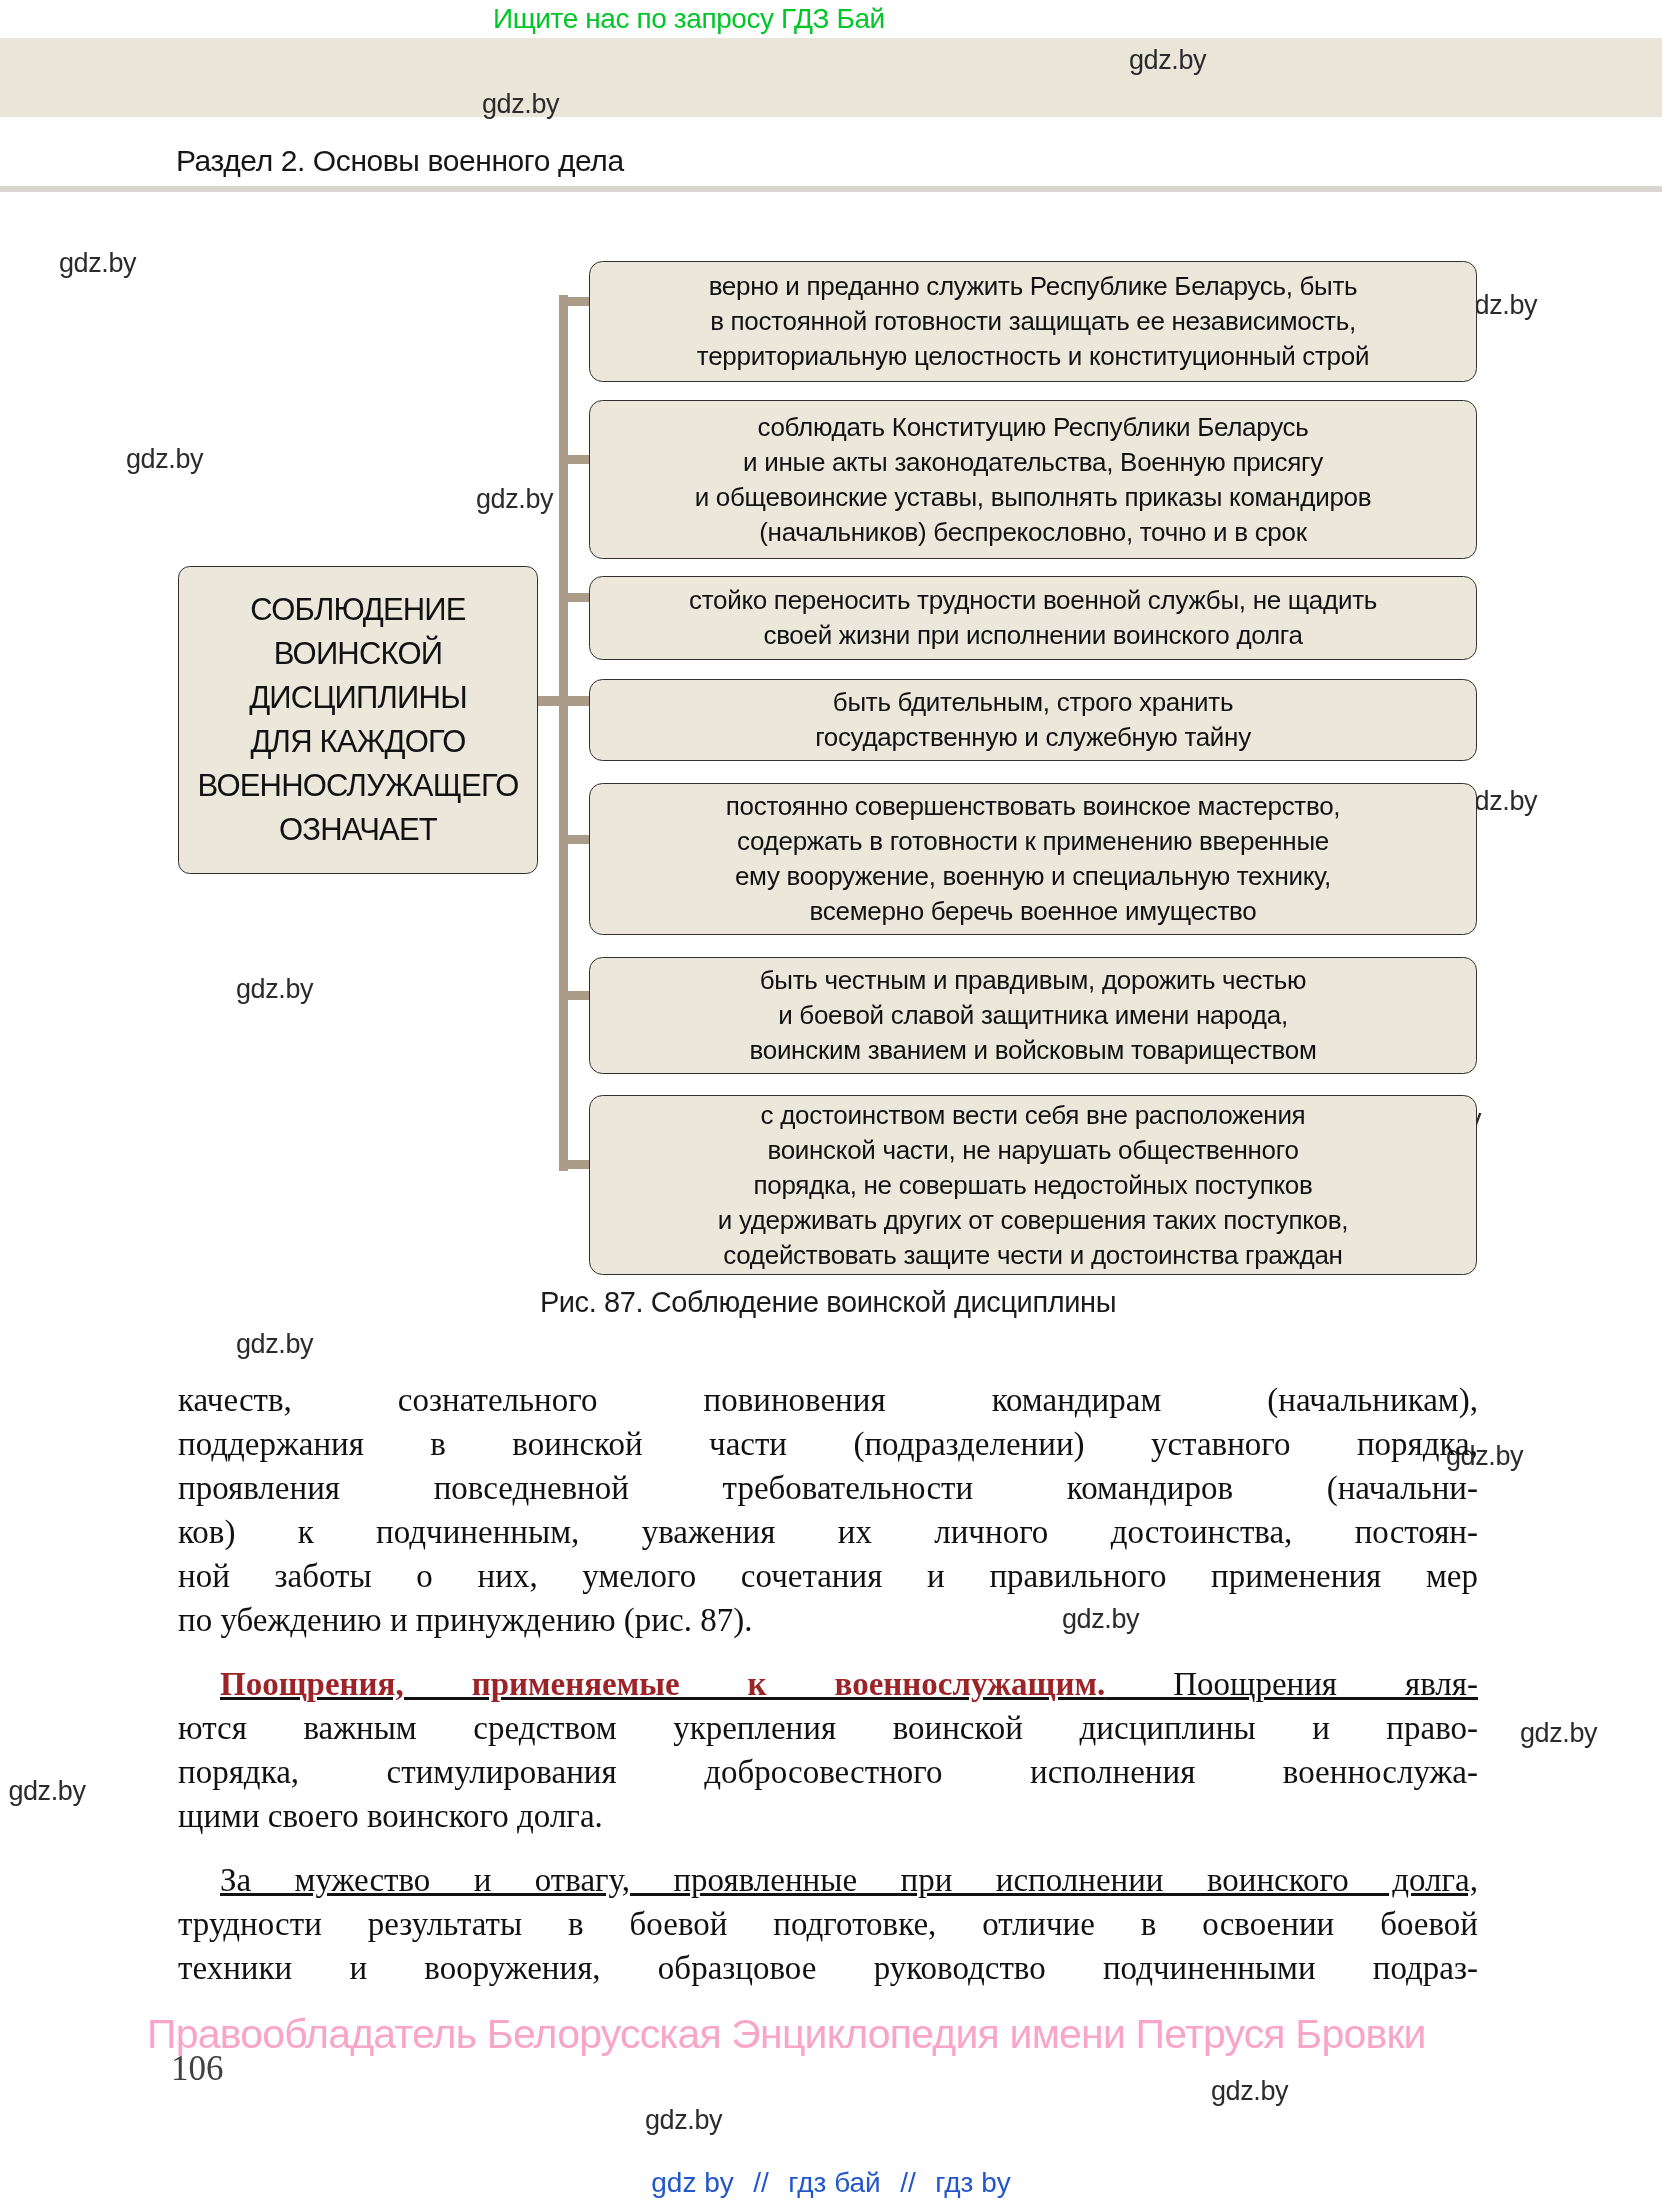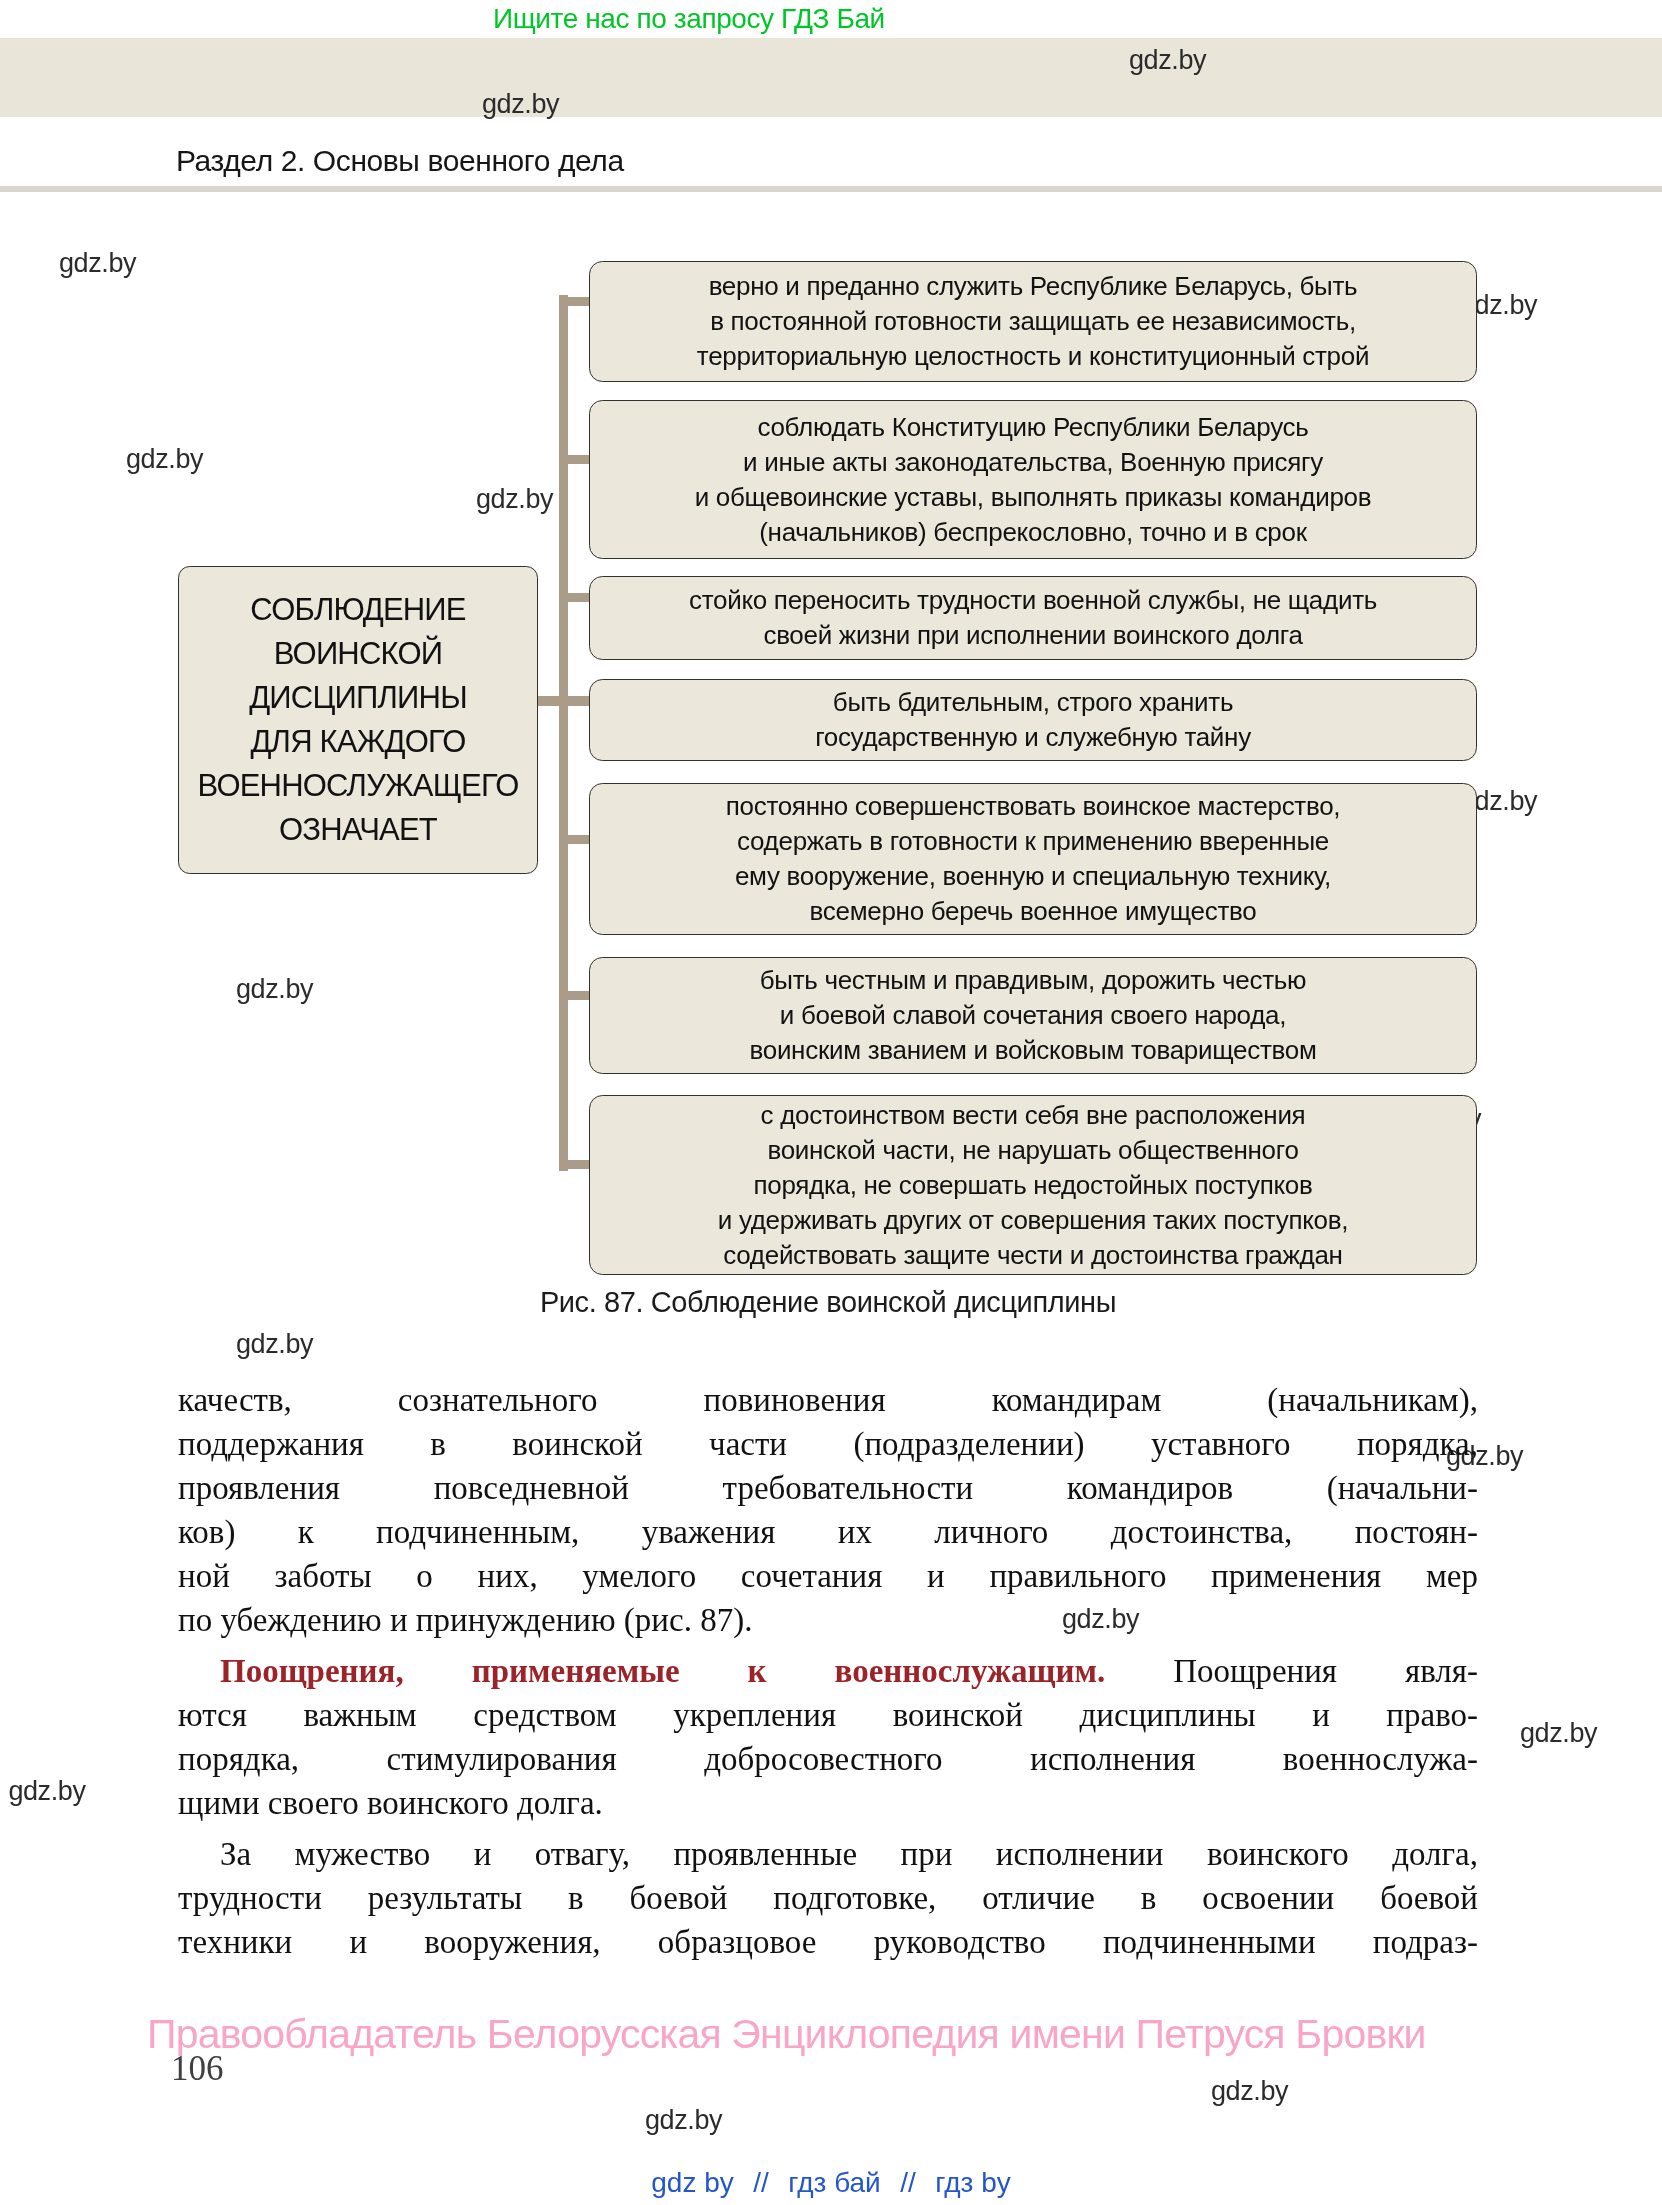--- a/index.html
+++ b/index.html
@@ -54,21 +54,21 @@
   }
   
   .body-text{
     position:absolute;left:178px;top:1378px;width:1300px;
     font-family:"Liberation Serif",serif;font-size:33px;color:#111111;
   }
   .bl{height:44px;line-height:44px;overflow:hidden;}
   .bl.j{text-align:justify;text-align-last:justify;}
   .bl.last{text-align:left;}
   .bl.indent{text-indent:42px;}
-  .bl.pgap{margin-top:7px;}
+  .bl.pgap{margin-top:20px;text-decoration:underline;}
   .red{color:#9c2328;font-weight:bold;}
   
   .copyright{
     position:absolute;left:147px;top:2011px;font-size:41px;color:#f9a5c8;
     letter-spacing:-0.8px;white-space:nowrap;
   }
   .page-number{
     position:absolute;left:171px;top:2049px;font-family:Liberation Serif, serif;
     font-size:35px;color:#404040;
   }
@@ -148,21 +148,21 @@
 государственную и служебную тайну</div>
   </div>
   <div class="dbox rbox rb5">
     <div class="dbox-text">постоянно совершенствовать воинское мастерство,
 содержать в готовности к применению вверенные
 ему вооружение, военную и специальную технику,
 всемерно беречь военное имущество</div>
   </div>
   <div class="dbox rbox rb6">
     <div class="dbox-text">быть честным и правдивым, дорожить честью
-и боевой славой сочетания своего народа,
+и боевой славой защитника имени народа,
 воинским званием и войсковым товариществом</div>
   </div>
   <div class="dbox rbox rb7">
     <div class="dbox-text">с достоинством вести себя вне расположения
 воинской части, не нарушать общественного
 порядка, не совершать недостойных поступков
 и удерживать других от совершения таких поступков,
 содействовать защите чести и достоинства граждан</div>
   </div>
 

